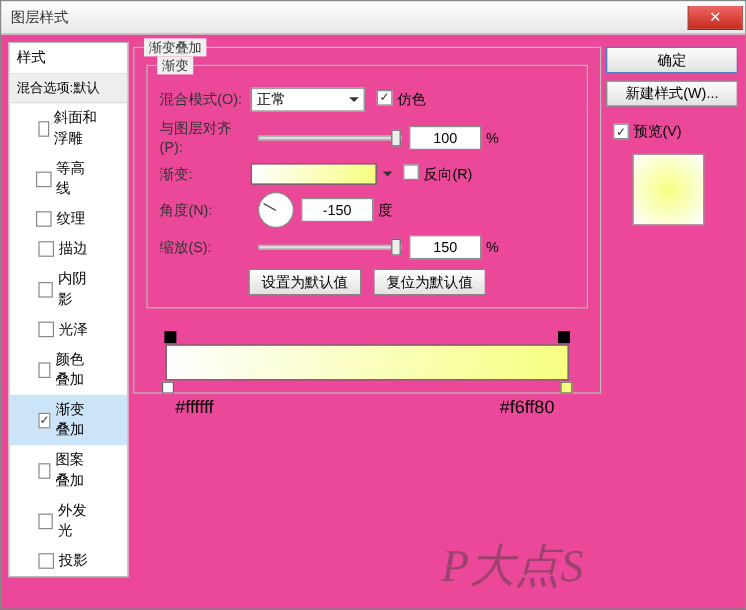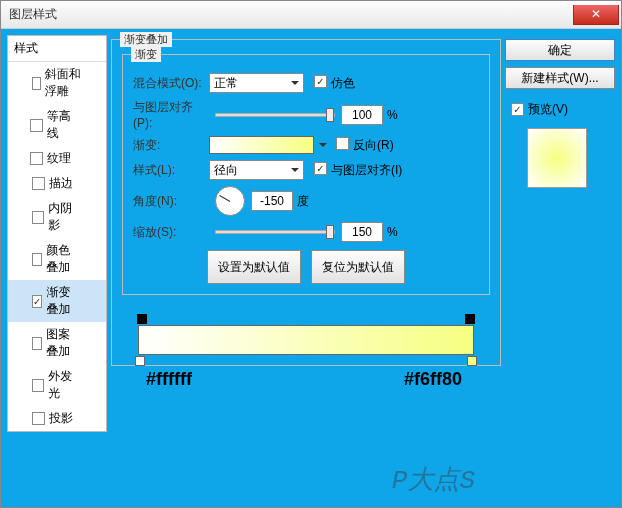--- a/index.html
+++ b/index.html
@@ -1,17 +1,17 @@
 <!DOCTYPE html>
 <html><head>
 <meta charset="utf-8">
 <style>
 * { box-sizing: border-box; font-family: "Microsoft YaHei", SimSun, Arial, sans-serif; font-size: 12px; }
 body { margin: 0; background: #5a7a8a; width: 622px; height: 508px; overflow: hidden; }
-.dialog { width: 622px; height: 508px; background: #0ea5e9; border: 1px solid #888; display: flex; flex-direction: column; }
+.dialog { width: 622px; height: 508px; background: #ec4899; border: 1px solid #888; display: flex; flex-direction: column; }
 .titlebar { height: 28px; background: linear-gradient(to bottom, #fdfdfd, #e8e8e8); border-bottom: 1px solid #ccc; display: flex; align-items: center; padding: 0 0 0 8px; }
 .titlebar-title { flex: 1; color: #333; }
 .close-btn { width: 46px; height: 20px; background: linear-gradient(to bottom, #e66, #c72b1a); color: #fff; display: flex; align-items: center; justify-content: center; border: 1px solid #a02818; border-top: none; cursor: pointer; margin-right: 2px; }
 .body { flex: 1; display: flex; padding: 6px; gap: 4px; }
 .left-panel { width: 100px; }
 .styles-group { border: 1px solid #bbb; background: #fff; }
 .styles-header { padding: 4px 6px; border-bottom: 1px solid #ddd; }
 .blend-header { padding: 4px 6px; background: #eee; border-bottom: 1px solid #ddd; font-size: 11px; }
 .style-item { padding: 4px 24px; display: flex; align-items: center; gap: 4px; cursor: pointer; }
 .style-item.indent { padding-left: 22px; }
@@ -20,76 +20,81 @@
 .chk.on::after { content: "✓"; }
 .center-panel { flex: 1; position: relative; }
 .group-box { border: 1px solid #bbb; margin: 4px 0; padding: 12px 10px 10px; position: relative; }
 .group-box > .legend { position: absolute; top: -8px; left: 8px; background: #f0f0f0; padding: 0 4px; font-size: 11px; color: #333; }
 .row { display: flex; align-items: center; margin: 6px 0; }
 .row-label { width: 70px; margin-right: 6px; color: #333; }
 .select { height: 20px; border: 1px solid #888; background: #fff; padding: 0 18px 0 4px; position: relative; display: inline-flex; align-items: center; min-width: 95px; }
 .select::after { content: ""; position: absolute; right: 4px; top: 7px; border: 4px solid transparent; border-top-color: #333; }
 .slider { height: 4px; background: #ddd; border: 1px solid #aaa; flex: 1; margin: 0 6px; position: relative; }
 .slider-thumb { position: absolute; top: -6px; width: 8px; height: 14px; background: #eee; border: 1px solid #666; }
-.num-input { width: 42px; height: 20px; border: 1px solid #888; background: #fff; padding: 0 2px; display: inline-flex; align-items: center; justify-content: center; }
+.num-input { width: 60px; height: 20px; border: 1px solid #888; background: #fff; padding: 0 2px; display: inline-flex; align-items: center; justify-content: center; }
 .unit { margin-left: 4px; }
 .grad-swatch { height: 18px; width: 105px; border: 1px solid #666; background: linear-gradient(to right, #ffffff, #f6ff80); display: inline-block; position: relative; }
 .grad-swatch::after { content: ""; position: absolute; right: -14px; top: 6px; border: 4px solid transparent; border-top-color: #333; }
 .checkbox-inline { display: inline-flex; gap: 4px; margin-left: 10px; }
 .angle-dial { width: 30px; height: 30px; border: 1px solid #888; border-radius: 50%; background: #fff; position: relative; margin: 0 6px; }
 .angle-dial::after { content: ""; position: absolute; width: 12px; height: 1px; background: #333; top: 14px; left: 2px; transform-origin: right center; transform: rotate(30deg); }
-.btn { height: 34px; padding: 0 10px; border: 1px solid #888; background: linear-gradient(to bottom, #fdfdfd, #e2e2e2); cursor: pointer; display: inline-flex; align-items: center; justify-content: center; min-width: 90px; }
+.btn { height: 22px; padding: 0 10px; border: 1px solid #888; background: linear-gradient(to bottom, #fdfdfd, #e2e2e2); cursor: pointer; display: inline-flex; align-items: center; justify-content: center; min-width: 90px; }
 .btn-row { display: flex; gap: 10px; justify-content: center; margin-top: 8px; }
 .grad-editor { margin: 30px 16px 0; position: relative; }
 .grad-bar { height: 30px; border: 1px solid #666; background: linear-gradient(to right, #ffffff, #f6ff80); position: relative; }
 .stop-top { position: absolute; top: -12px; width: 10px; height: 10px; background: #000; }
 .stop-bot { position: absolute; bottom: -12px; width: 10px; height: 10px; border: 1px solid #666; background: #fff; }
-.stop-label { position: absolute; top: 44px; font-weight: bold; font-size: 18px; }
+.stop-label { position: absolute; top: 44px; font-weight: normal; font-size: 15px; }
 .right-panel { width: 110px; display: flex; flex-direction: column; gap: 6px; padding-top: 4px; }
 .right-btn { height: 22px; border: 1px solid #888; background: linear-gradient(to bottom, #fdfdfd, #e2e2e2); display: flex; align-items: center; justify-content: center; cursor: pointer; }
 .right-btn.primary { border-color: #4a80c0; }
 .preview-chk { display: flex; align-items: center; gap: 4px; margin: 6px 0 4px 6px; }
 .preview-box { width: 60px; height: 60px; border: 1px solid #999; background: radial-gradient(circle, #f6ff80, #ffffff); margin-left: 22px; }
-.watermark { position: absolute; bottom: 4px; right: 26px; font-size: 26px; color: rgba(60,60,60,0.45); font-family: Liberation Mono, monospace; font-style: italic; pointer-events: none; }
+.watermark { position: absolute; bottom: 4px; right: 15px; font-size: 38px; color: rgba(60,60,60,0.45); font-family: Liberation Serif, serif; font-style: italic; pointer-events: none; }
 </style>
 </head>
 <body>
 
 <div class="dialog">
   <div class="titlebar">
     <span class="titlebar-title">图层样式</span>
     <div class="close-btn">
       <span>✕</span>
     </div>
   </div>
   <div class="body">
 
     <div class="left-panel">
       <div class="styles-group">
         <div class="styles-header">样式</div>
+        <div class="blend-header">混合选项:默认</div>
         <div id="style-list">
             <div class="style-item">
               <span class="chk"></span>
               <span>斜面和浮雕</span>
             </div>
             <div class="style-item indent">
               <span class="chk"></span>
               <span>等高线</span>
             </div>
             <div class="style-item indent">
               <span class="chk"></span>
               <span>纹理</span>
             </div>
             <div class="style-item">
               <span class="chk"></span>
               <span>描边</span>
             </div>
             <div class="style-item">
               <span class="chk"></span>
               <span>内阴影</span>
+            </div>
+            <div class="style-item">
+              <span class="chk"></span>
+              <span>光泽</span>
             </div>
             <div class="style-item">
               <span class="chk"></span>
               <span>颜色叠加</span>
             </div>
             <div class="style-item selected">
               <span class="chk on"></span>
               <span>渐变叠加</span>
             </div>
             <div class="style-item">
@@ -136,30 +141,20 @@
 
           <div class="row">
             <span class="row-label">渐变:</span>
             <span class="grad-swatch"></span>
             <label class="checkbox-inline" style="margin-left:22px;">
               <span class="chk"></span>
               <span>反向(R)</span>
             </label>
           </div>
 
-          <div class="row">
-            <span class="row-label">样式(L):</span>
-            <div class="select">
-                <span>径向</span>
-              </div>
-            <label class="checkbox-inline">
-              <span class="chk on"></span>
-              <span>与图层对齐(I)</span>
-            </label>
-          </div>
 
           <div class="row">
             <span class="row-label">角度(N):</span>
             <div class="angle-dial"></div>
             <span class="num-input">-150</span>
             <span class="unit">度</span>
           </div>
 
           <div class="row">
             <span class="row-label">缩放(S):</span>

